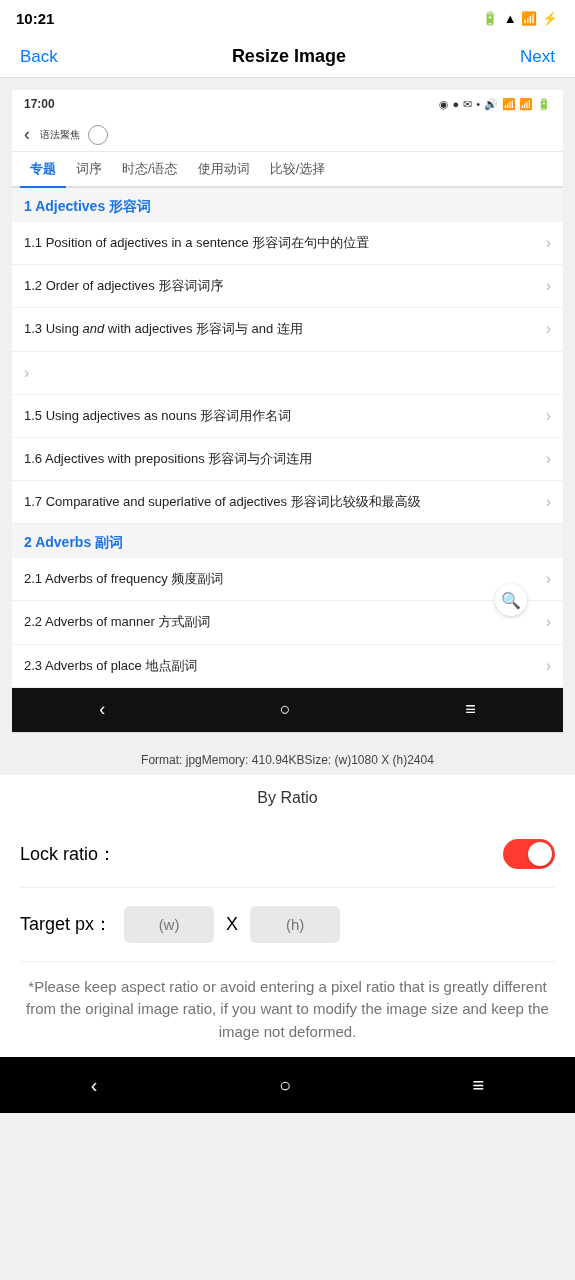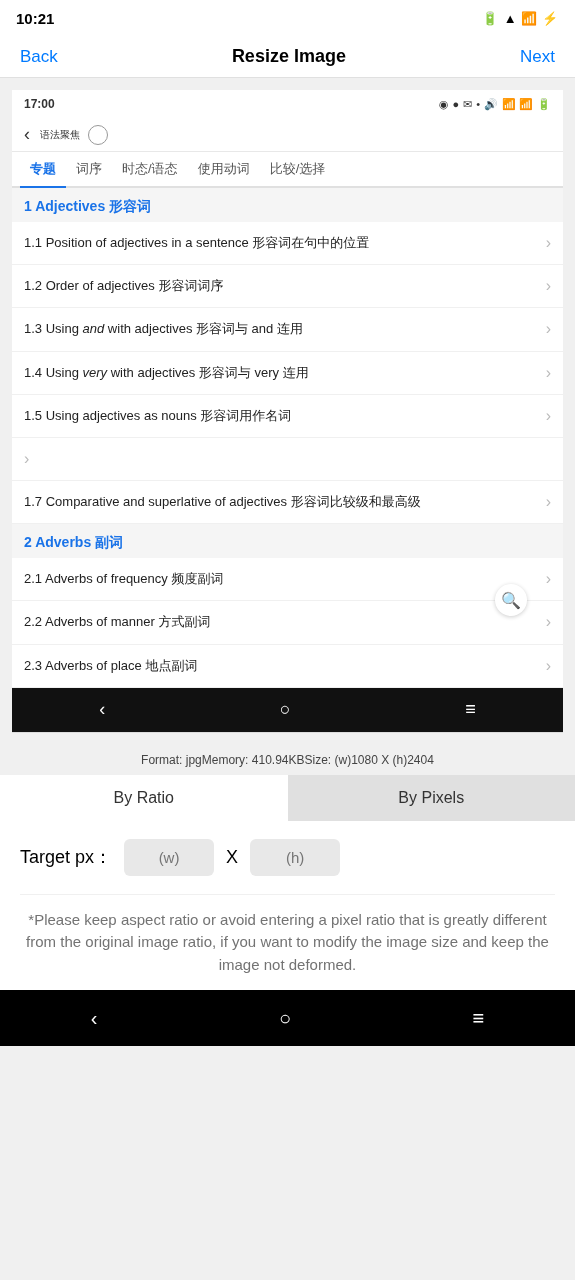--- a/index.html
+++ b/index.html
@@ -371,28 +371,28 @@
     </div>
     <div class="list-item">
       <span class="list-item-text">1.2 Order of adjectives 形容词词序</span>
       <span class="list-chevron">›</span>
     </div>
     <div class="list-item">
       <span class="list-item-text">1.3 Using <span class="italic">and</span> with adjectives 形容词与 and 连用</span>
       <span class="list-chevron">›</span>
     </div>
     <div class="list-item">
-      <span class="list-item-text">1.4 Using <span class="italic">very</span> with adjectives 形容词与 very 连用</span>
       <span class="list-chevron">›</span>
     </div>
     <div class="list-item">
       <span class="list-item-text">1.5 Using adjectives as nouns 形容词用作名词</span>
       <span class="list-chevron">›</span>
     </div>
     <div class="list-item">
+      <span class="list-item-text">1.6 Adjectives with prepositions 形容词与介词连用</span>
       <span class="list-chevron">›</span>
     </div>
     <div class="list-item">
       <span class="list-item-text">1.7 Comparative and superlative of adjectives 形容词比较级和最高级</span>
       <span class="list-chevron">›</span>
     </div>
 
     <div class="section-header">2 Adverbs 副词</div>
 
     <div class="list-item" style="position:relative;">
@@ -414,25 +414,32 @@
     <span class="inner-bottom-btn">‹</span>
     <span class="inner-bottom-btn">○</span>
     <span class="inner-bottom-btn">≡</span>
   </div>
 </div>
 
 <div class="format-info">Format: jpgMemory: 410.94KBSize: (w)1080 X (h)2404</div>
 
 <div class="tab-selector">
   <div class="tab-option active">By Ratio</div>
-  <div class="tab-option">By Pixels</div>
 </div>
 
 <div class="settings-section">
 
+  <div class="lock-ratio-row">
+    <span class="lock-ratio-label">Lock ratio：</span>
+    <div class="toggle-container">
+      <div class="toggle-track">
+        <div class="toggle-thumb"></div>
+      </div>
+    </div>
+  </div>
 
   <div class="target-px-row">
     <span class="target-px-label">Target px：</span>
     <input class="px-input" type="text" placeholder="(w)" style="">
     <span class="px-x-label">X</span>
     <input class="px-input" type="text" placeholder="(h)" style="">
   </div>
 </div>
 
 <div class="warning-text">*Please keep aspect ratio or avoid entering a pixel ratio that is greatly different from the original image ratio, if you want to modify the image size and keep the image not deformed.</div>

